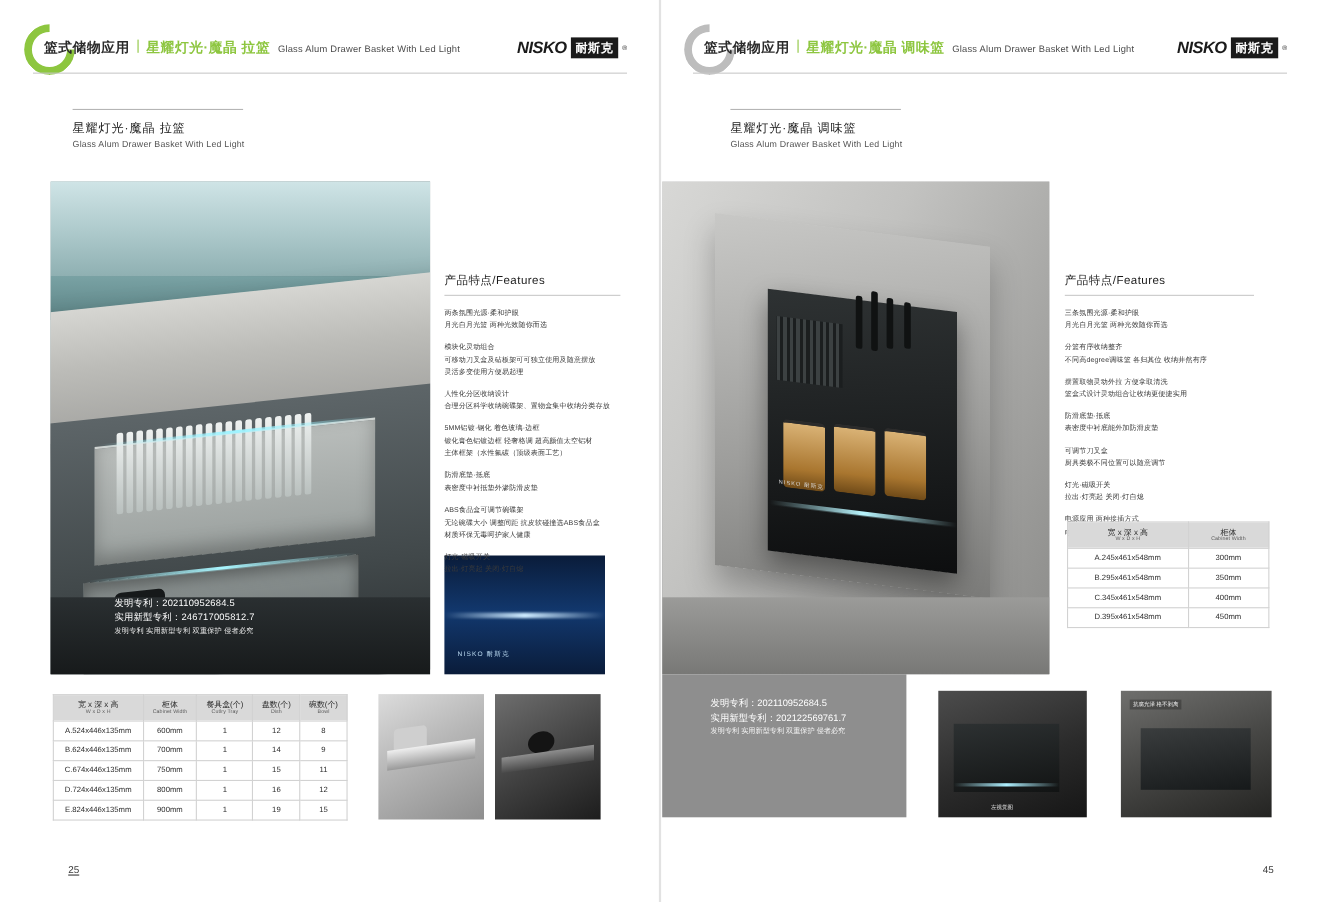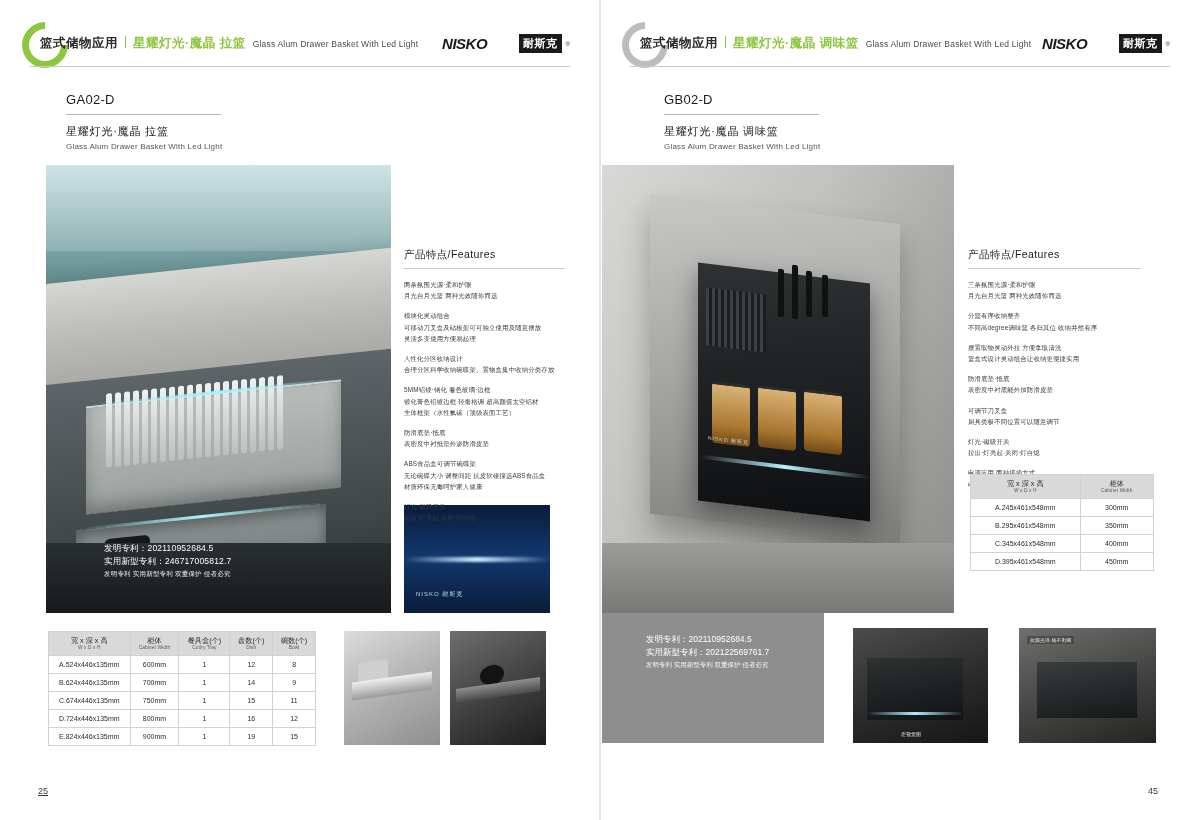--- a/index.html
+++ b/index.html
@@ -26,21 +26,21 @@
   }
   .hdr-c.gray { border-color:#bdbdbd; border-right-color:transparent; }
   .hdr-txt { position:absolute; left:40px; top:13px; display:flex; align-items:baseline; gap:7px; }
   .hdr-cn { font-size:12.5px; font-weight:bold; color:#2b2b2b; letter-spacing:0.5px; }
   .hdr-sep { width:1px; height:12px; background:#8dc63f; display:inline-block; position:relative; top:1px; }
   .hdr-green { font-size:12.5px; font-weight:bold; color:#8dc63f; letter-spacing:0.5px; }
   .hdr-en { font-size:8.5px; color:#4a4a4a; letter-spacing:0.2px; }
 
   .logo { position:absolute; right:30px; top:12px; display:flex; align-items:center; gap:4px; }
   .logo-n { font-size:15px; font-weight:bold; color:#1a1a1a; letter-spacing:-0.5px; font-style:italic;text-align:center; }
-  .logo-box { background:#1a1a1a; color:#fff; font-size:11px; font-weight:bold; padding:2px 4px; letter-spacing:0.5px;margin-left:28px; }
+  .logo-box { background:#1a1a1a; color:#fff; font-size:11px; font-weight:bold; padding:2px 4px; letter-spacing:0.5px; }
   .logo-r { font-size:6px; color:#1a1a1a; vertical-align:super; }
 
   
   .title-blk { position:absolute; left:66px; top:92px; width:300px; }
   .code { font-size:13px; color:#1a1a1a; letter-spacing:0.3px; }
   .code-rule { margin-top:7px; width:155px; height:1px; background:#b5b5b5; }
   .t-cn { margin-top:9px; font-size:11px; color:#1a1a1a; letter-spacing:0.8px; }
   .t-en { margin-top:3px; font-size:8px; color:#555; letter-spacing:0.2px; }
 
   
@@ -200,21 +200,20 @@
       </div>
       <div class="logo">
         <span class="logo-n">NISKO</span>
         <span class="logo-box">耐斯克</span>
         <span class="logo-r">®</span>
       </div>
       <div class="hdr-line"></div>
     </div>
 
     <div class="title-blk">
-      <div class="code">GA02-D</div>
       <div class="code-rule"></div>
       <div class="t-cn">星耀灯光·魔晶 拉篮</div>
       <div class="t-en">Glass Alum Drawer Basket With Led Light</div>
     </div>
 
     <div class="photo-main">
       <div class="pm-sky"></div>
       <div class="pm-sea"></div>
       <div class="pm-counter"></div>
       <div class="pm-body"></div>
@@ -363,21 +362,21 @@
 
     <div class="thumb th1">
       <div class="cyl"></div>
       <div class="bar"></div>
     </div>
     <div class="thumb th2">
       <div class="knob"></div>
       <div class="bar"></div>
     </div>
 
-    <div class="pgnum" style="left:38px;text-decoration:underline;">25</div>
+    <div class="pgnum" style="left:62px;text-decoration:underline;">25</div>
   </div>
 
   <div class="page page-right">
 
     <div class="hdr">
       <div class="hdr-c gray"></div>
       <div class="hdr-txt">
         <span class="hdr-cn">篮式储物应用</span>
         <span class="hdr-sep"></span>
         <span class="hdr-green">星耀灯光·魔晶 调味篮</span>
@@ -385,21 +384,20 @@
       </div>
       <div class="logo">
         <span class="logo-n">NISKO</span>
         <span class="logo-box">耐斯克</span>
         <span class="logo-r">®</span>
       </div>
       <div class="hdr-line"></div>
     </div>
 
     <div class="title-blk" style="left:64px;">
-      <div class="code">GB02-D</div>
       <div class="code-rule"></div>
       <div class="t-cn">星耀灯光·魔晶 调味篮</div>
       <div class="t-en">Glass Alum Drawer Basket With Led Light</div>
     </div>
 
     <div class="photo2">
       <div class="ph2-wall"></div>
       <div class="ph2-cab"></div>
       <div class="ph2-basket"></div>
       <div class="ph2-grid"></div>

